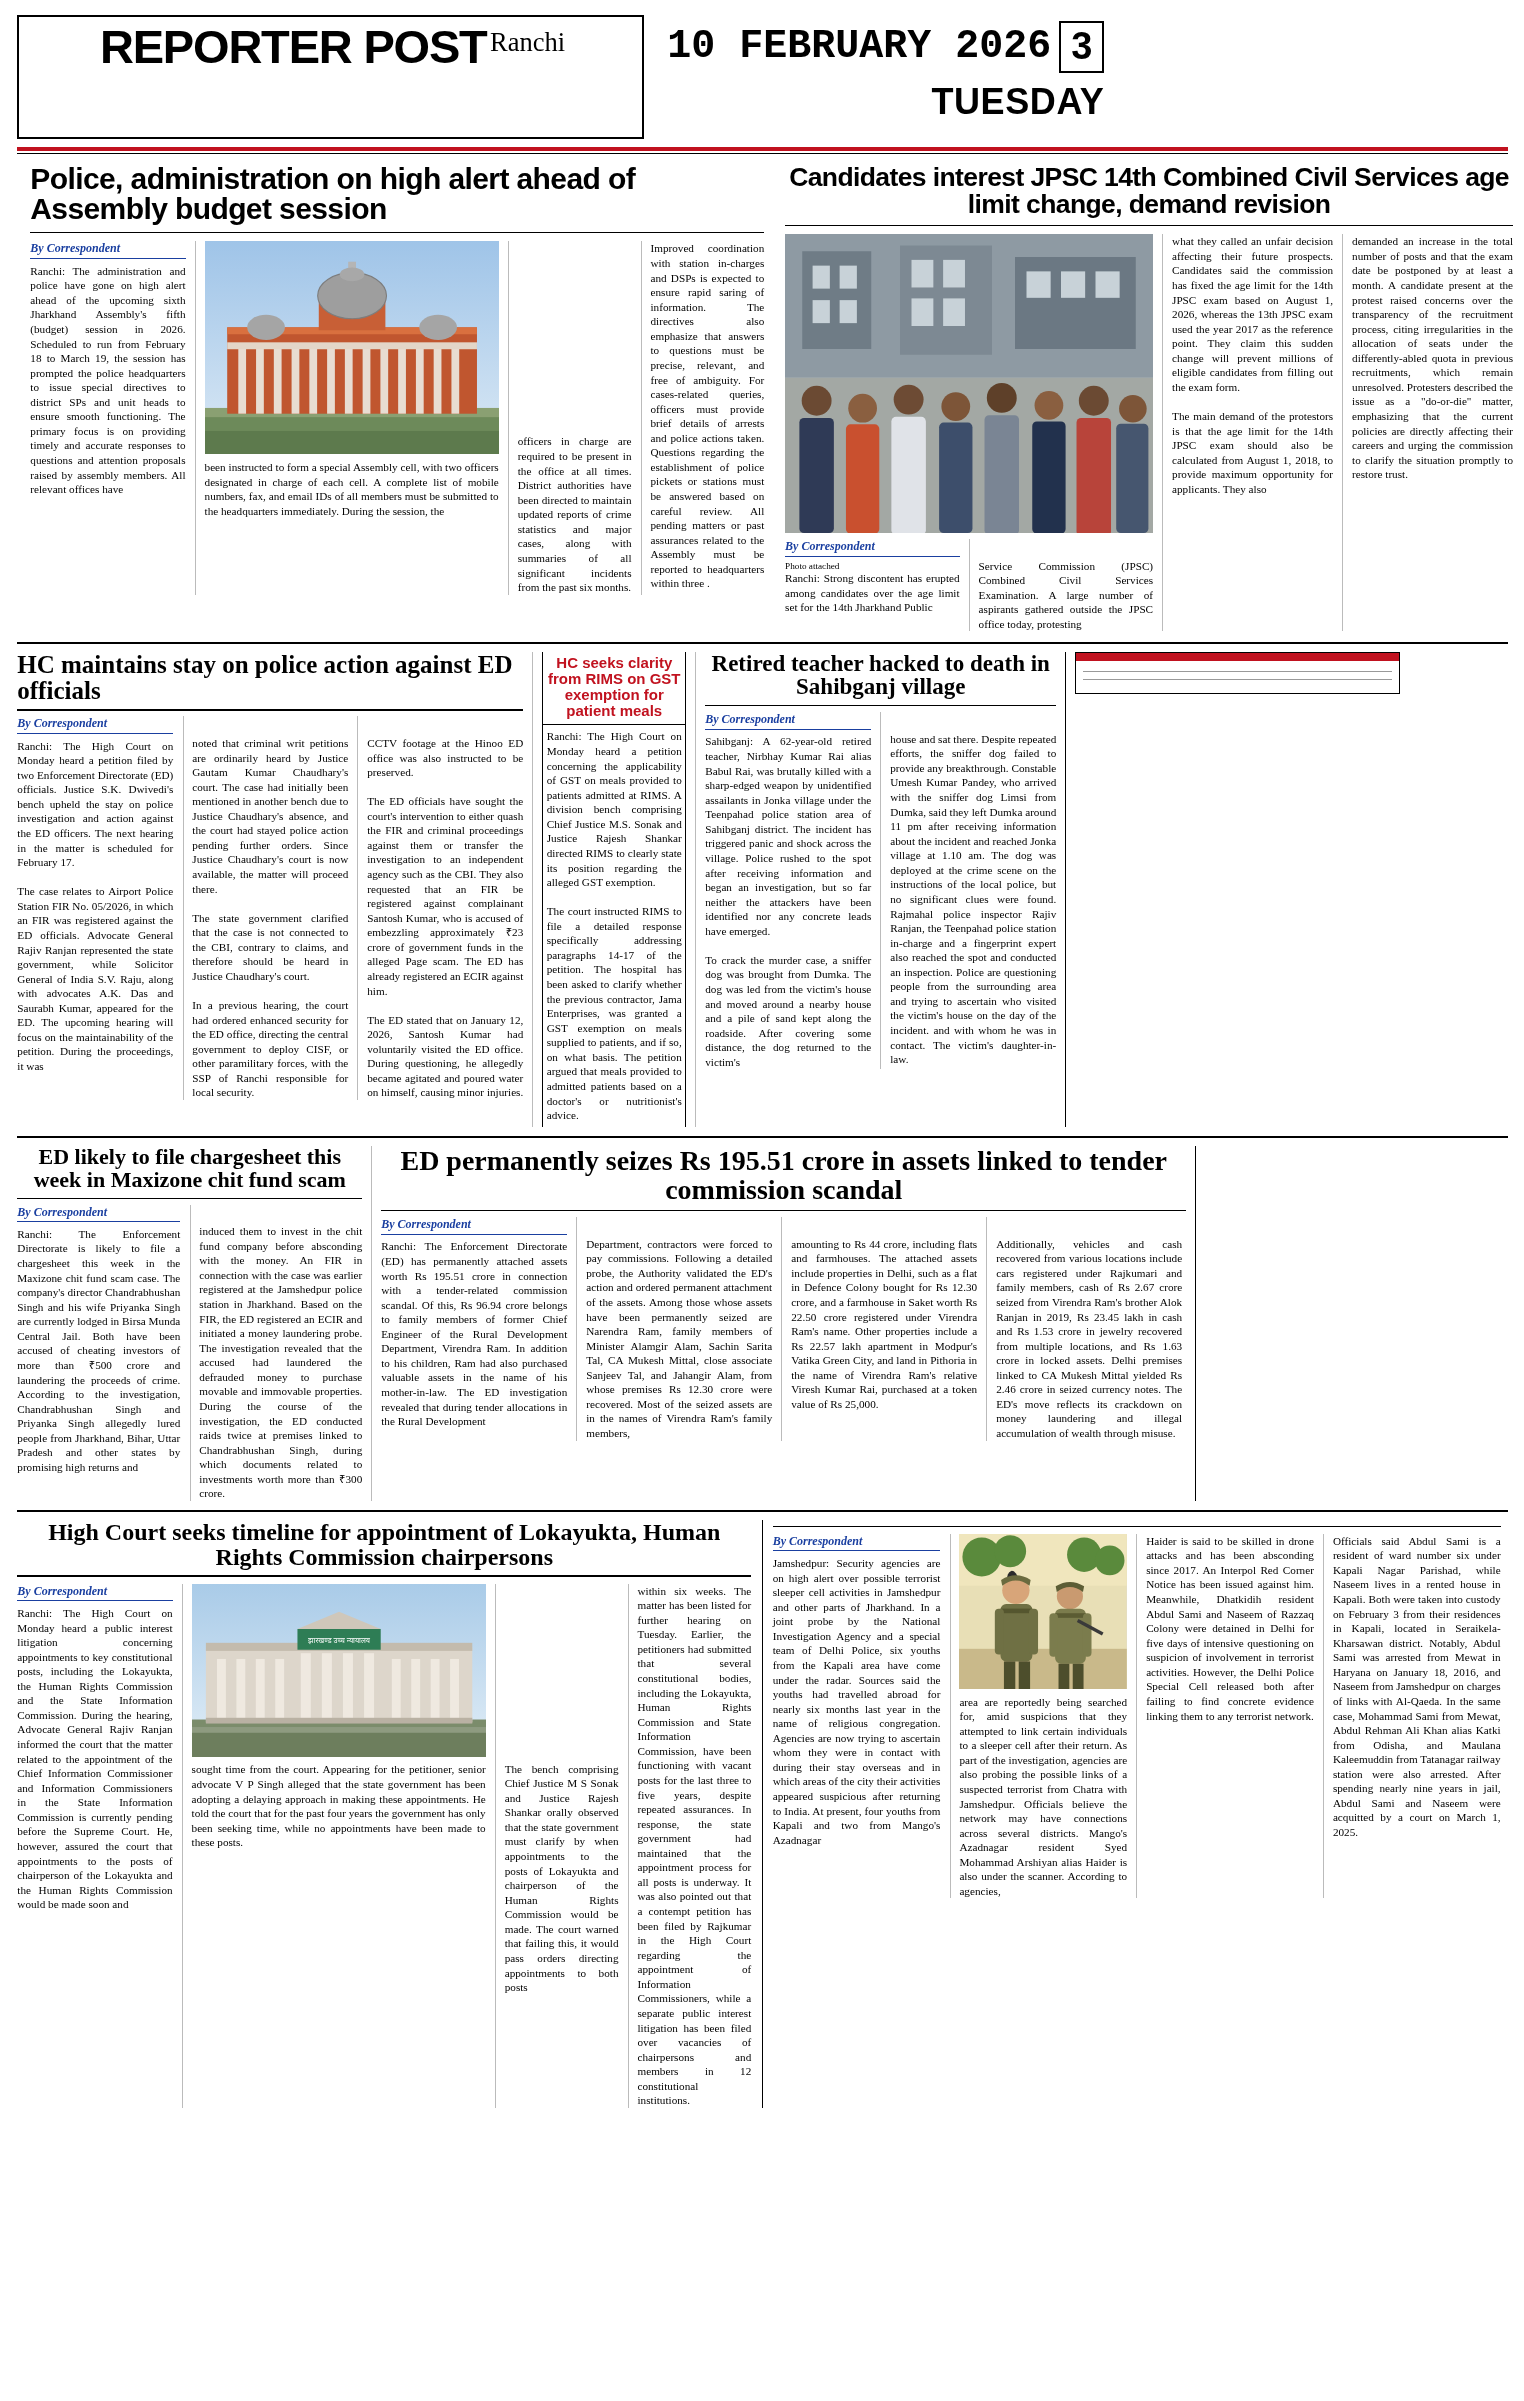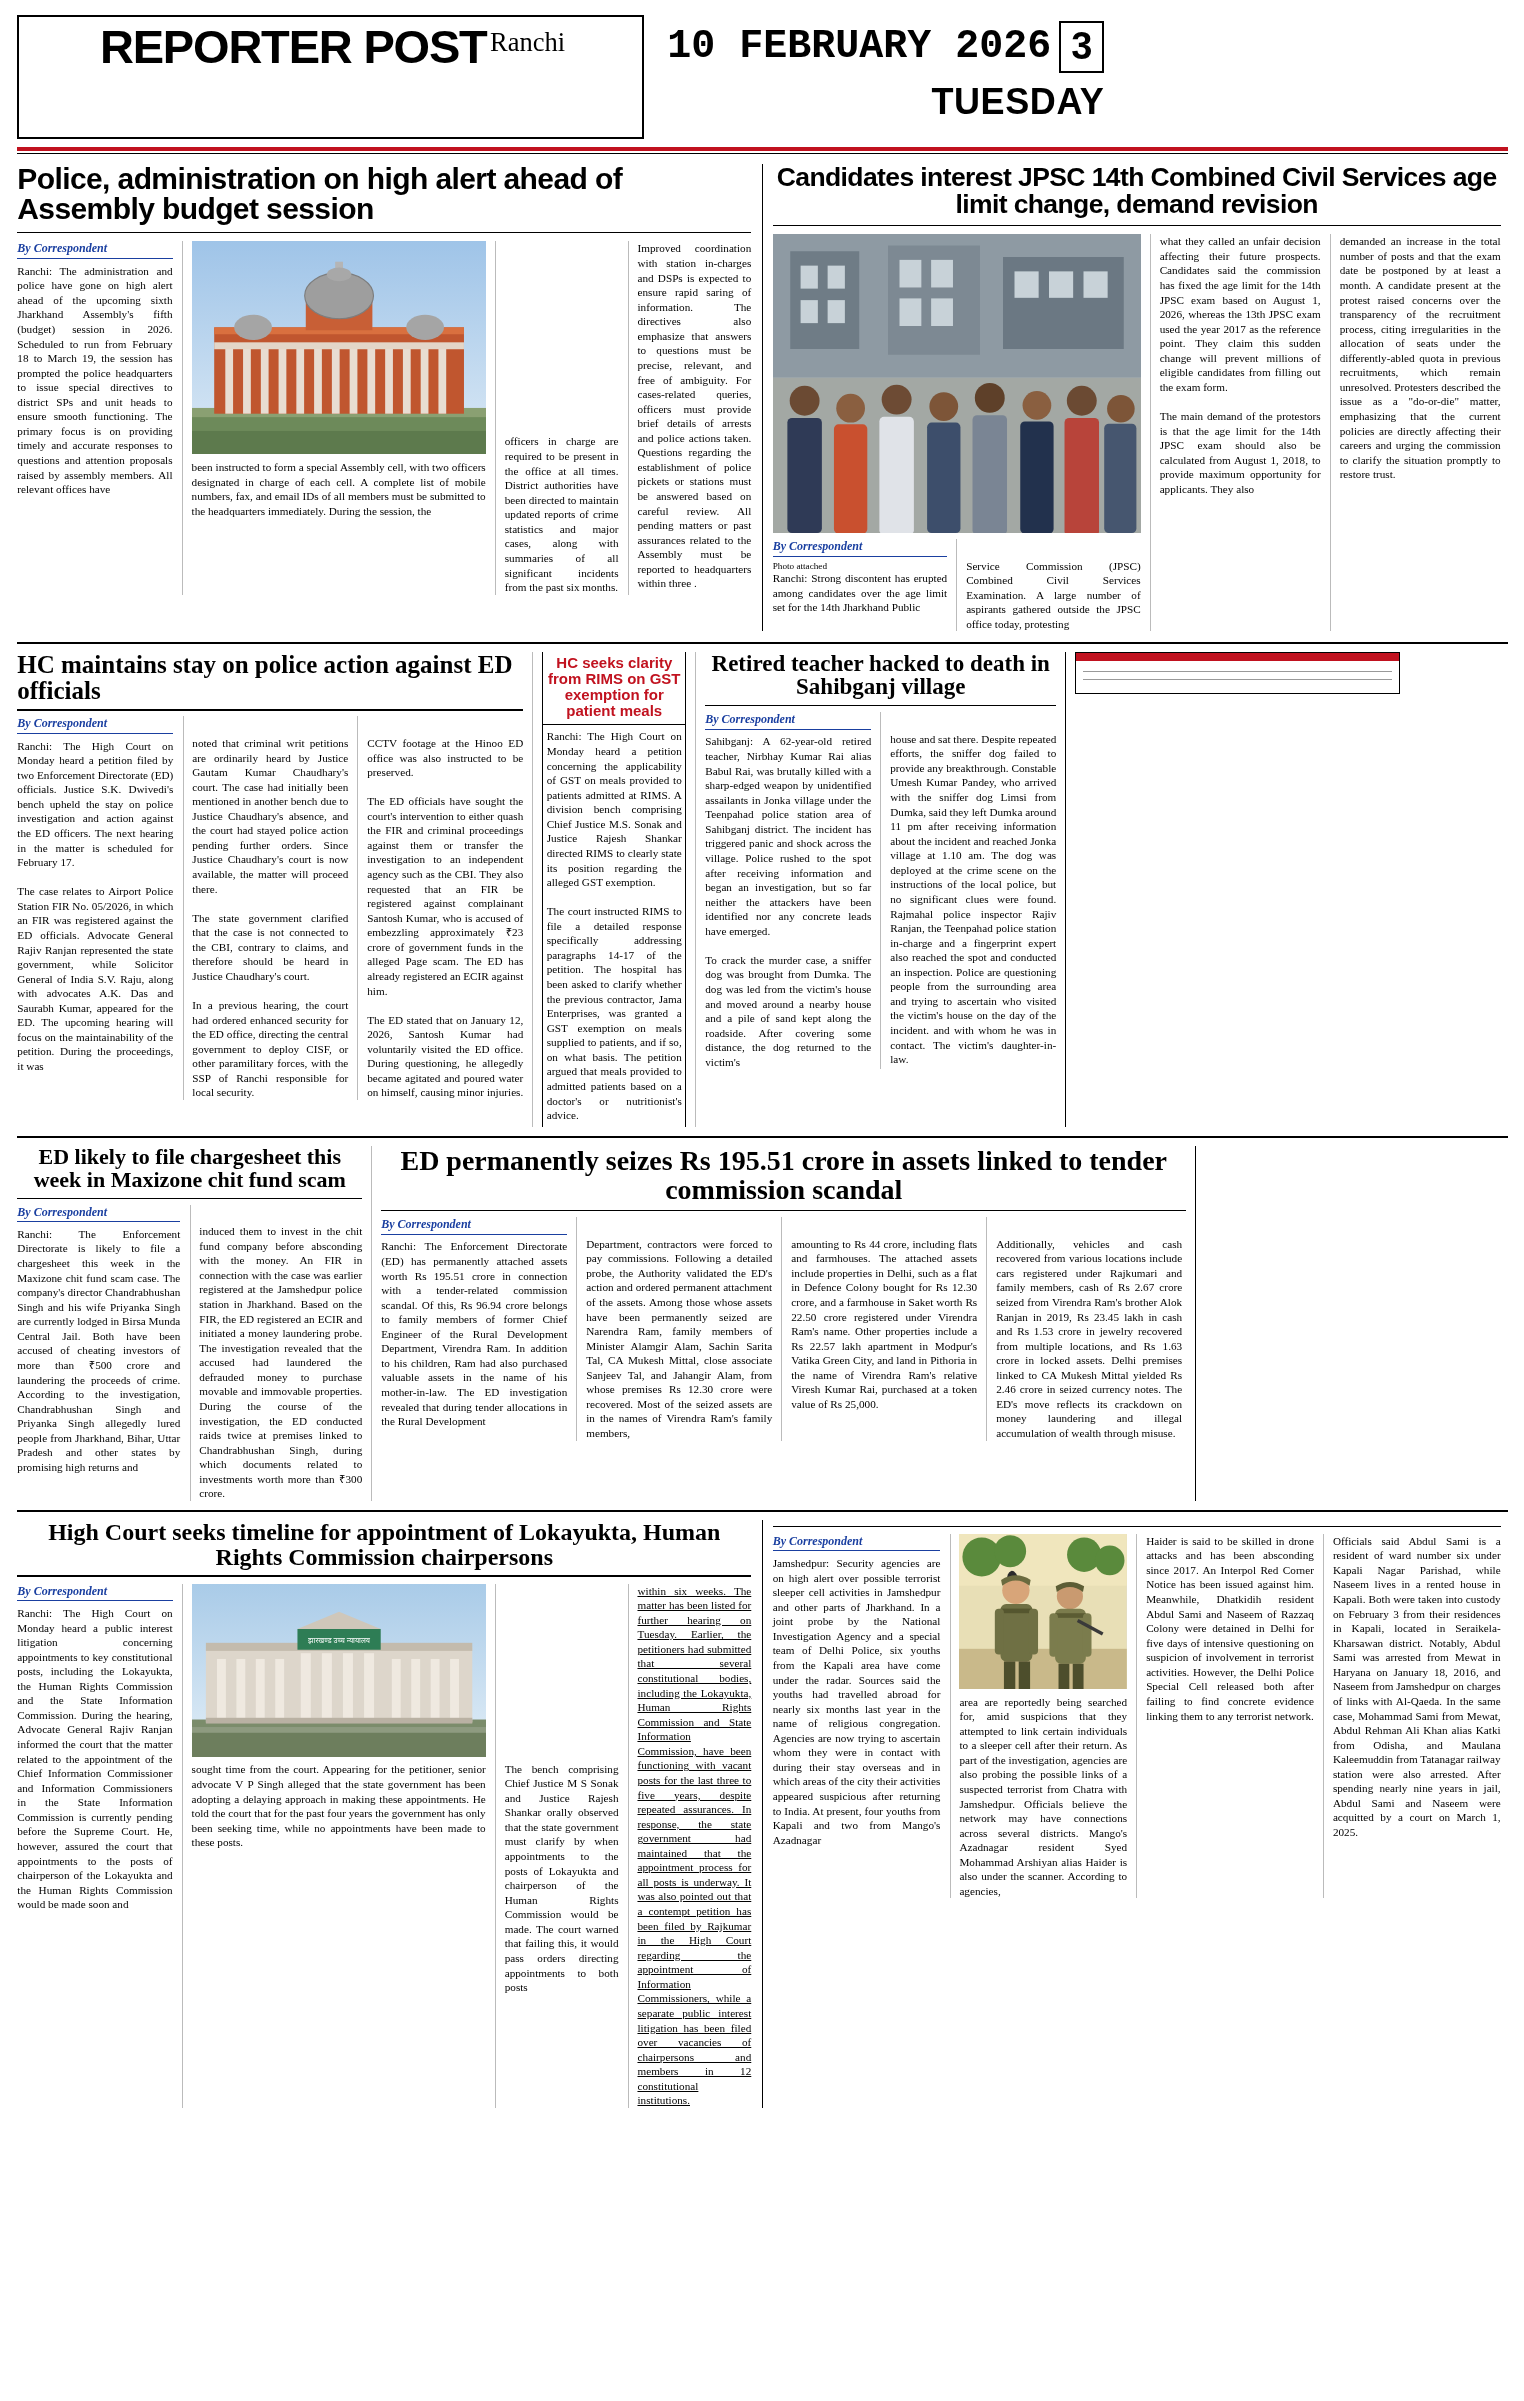--- a/index.html
+++ b/index.html
@@ -93,21 +93,21 @@
         <div class="mh-date">10 FEBRUARY 2026</div>
         <div class="mh-pageno">3</div>
       </div>
       <div class="mh-day">TUESDAY</div>
     </div>
   </div>
 
   <div class="rule-red"></div>
   <div class="rule-black"></div>
 
-  <div class="cols" style="margin-top:9.2px;">
+  <div class="cols" style="margin-top:9.2px;margin-left:13px;">
 
     <div style="width:734px;">
       <h1 class="headline" style="font-size:30px;">Police, administration on high alert ahead of Assembly budget session</h1>
       <div style="height:1.7px;background:#000;margin:7px 0 8px 0;"></div>
 
       <div class="cols">
         <div style="width:161px;">
           <span class="byline">By Correspondent</span>
           <div class="body-text">Ranchi: The administration and police have gone on high alert ahead of the upcoming sixth Jharkhand Assembly's fifth (budget) session in 2026. Scheduled to run from February 18 to March 19, the session has prompted the police headquarters to issue special directives to district SPs and unit heads to ensure smooth functioning. The primary focus is on providing timely and accurate responses to questions and attention proposals raised by assembly members. All relevant offices have</div>
         </div>
@@ -451,21 +451,21 @@
           </div>
           <div class="body-text">sought time from the court.
 
 Appearing for the petitioner, senior advocate V P Singh alleged that the state government has been adopting a delaying approach in making these appointments. He told the court that for the past four years the government has only been seeking time, while no appointments have been made to these posts.</div>
         </div>
         <div class="colsep"></div>
         <div style="width:118px;padding-top:178px;">
           <div class="body-text">The bench comprising Chief Justice M S Sonak and Justice Rajesh Shankar orally observed that the state government must clarify by when appointments to the posts of Lokayukta and chairperson of the Human Rights Commission would be made. The court warned that failing this, it would pass orders directing appointments to both posts</div>
         </div>
         <div class="colsep"></div>
-        <div style="width:118px;text-decoration:underline;">
+        <div style="width:118px;">
           <div class="body-text">within six weeks. The matter has been listed for further hearing on Tuesday. Earlier, the petitioners had submitted that several constitutional bodies, including the Lokayukta, Human Rights Commission and State Information Commission, have been functioning with vacant posts for the last three to five years, despite repeated assurances. In response, the state government had maintained that the appointment process for all posts is underway. It was also pointed out that a contempt petition has been filed by Rajkumar in the High Court regarding the appointment of Information Commissioners, while a separate public interest litigation has been filed over vacancies of chairpersons and members in 12 constitutional institutions.</div>
         </div>
       </div>
     </div>
 
     <div style="width:0.6px;background:#000;margin:0 10.4px;"></div>
 
     <div style="width:728px;">
       <div style="height:1.2px;background:#000;margin:5.8px 0 7px 0;"></div>
       <div class="cols">

